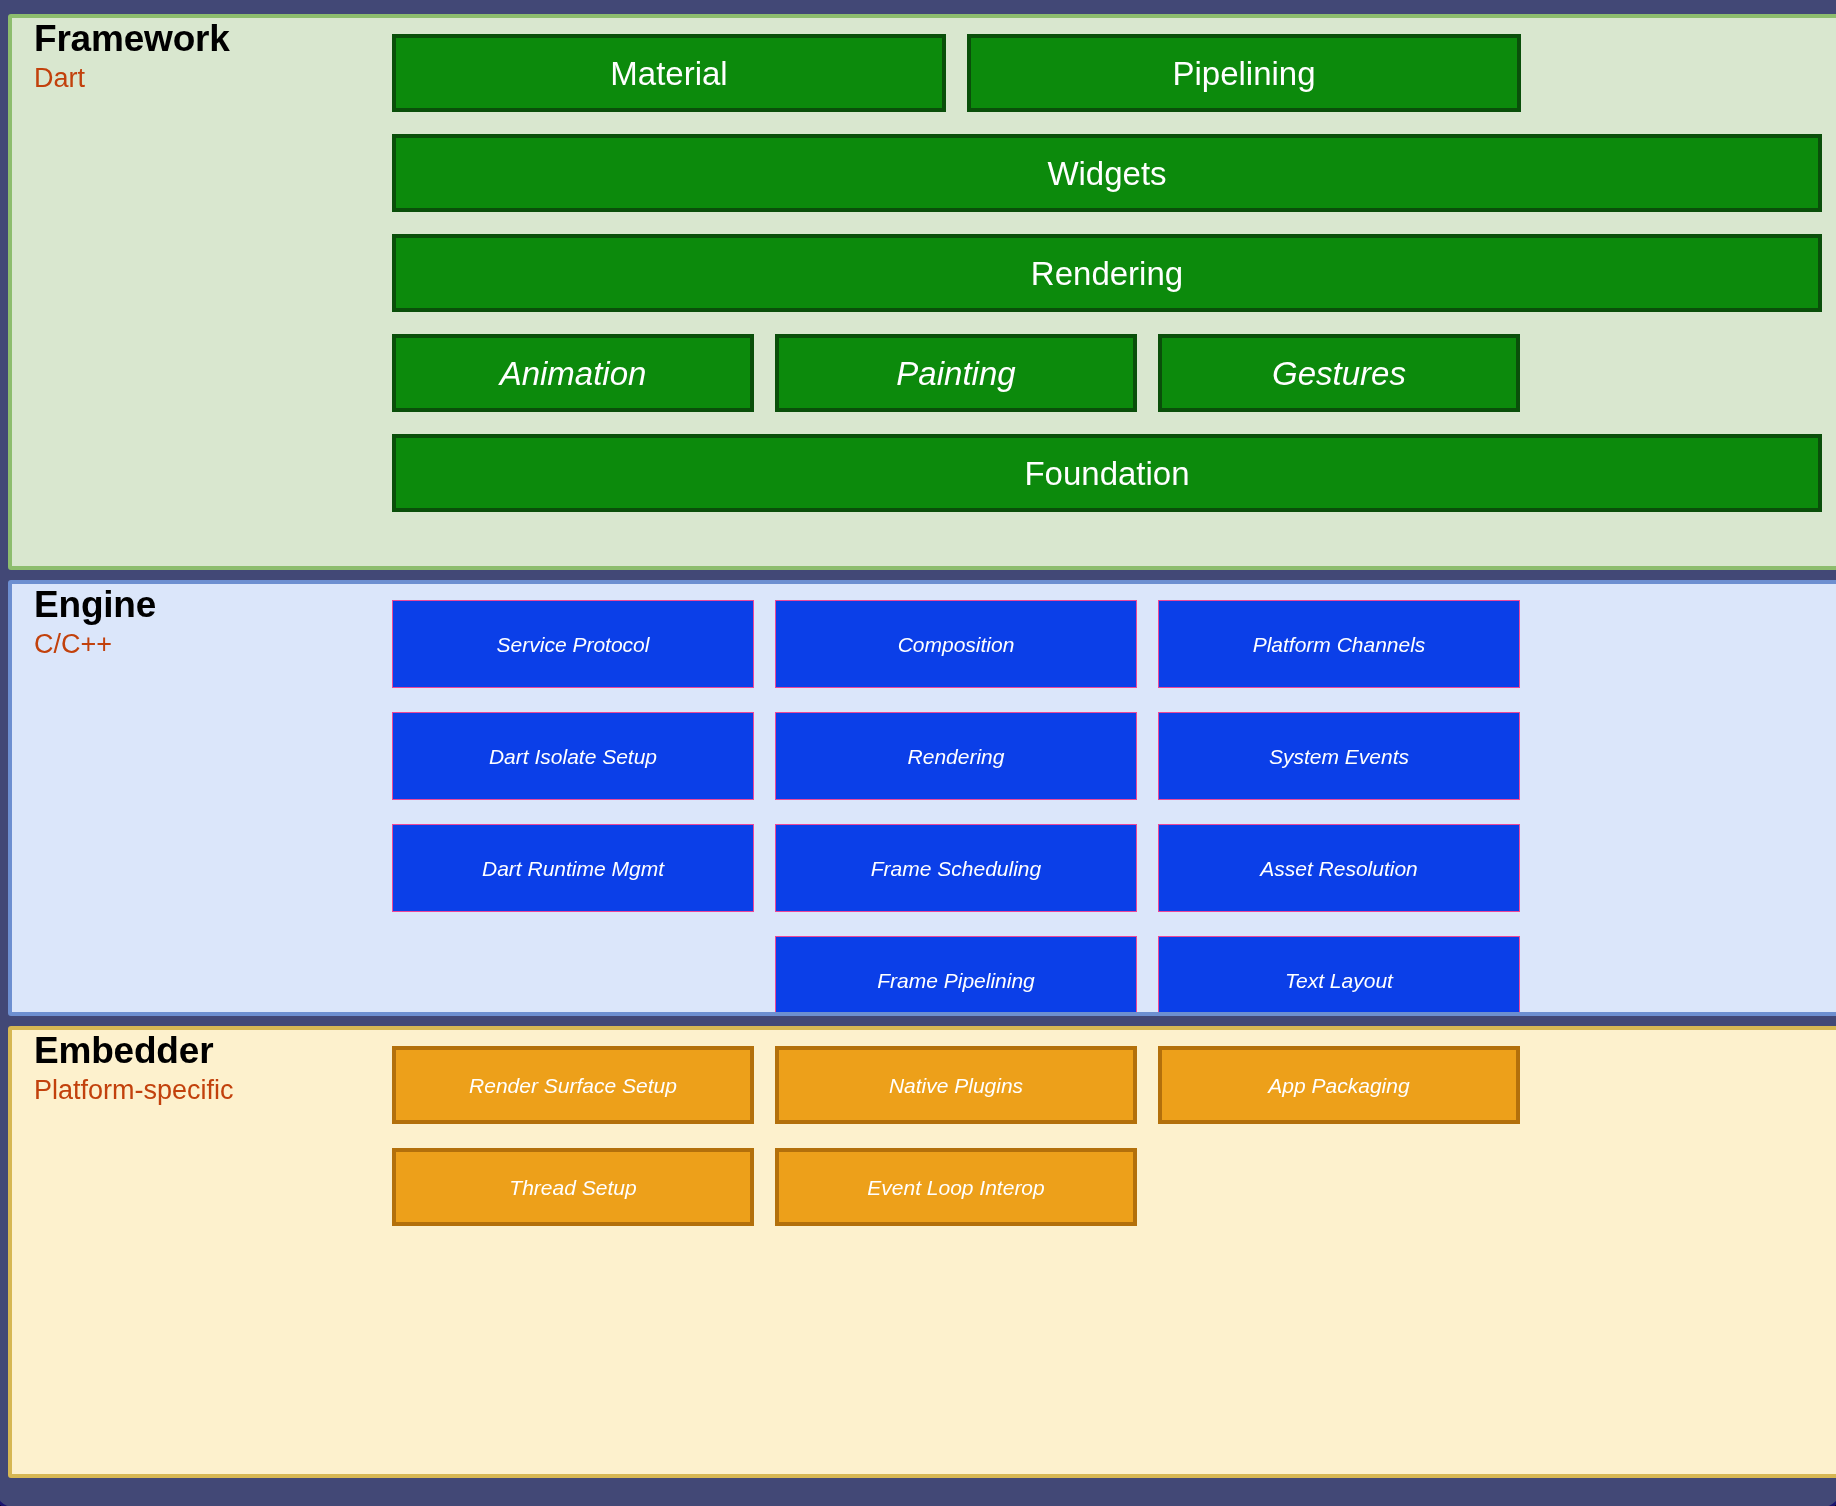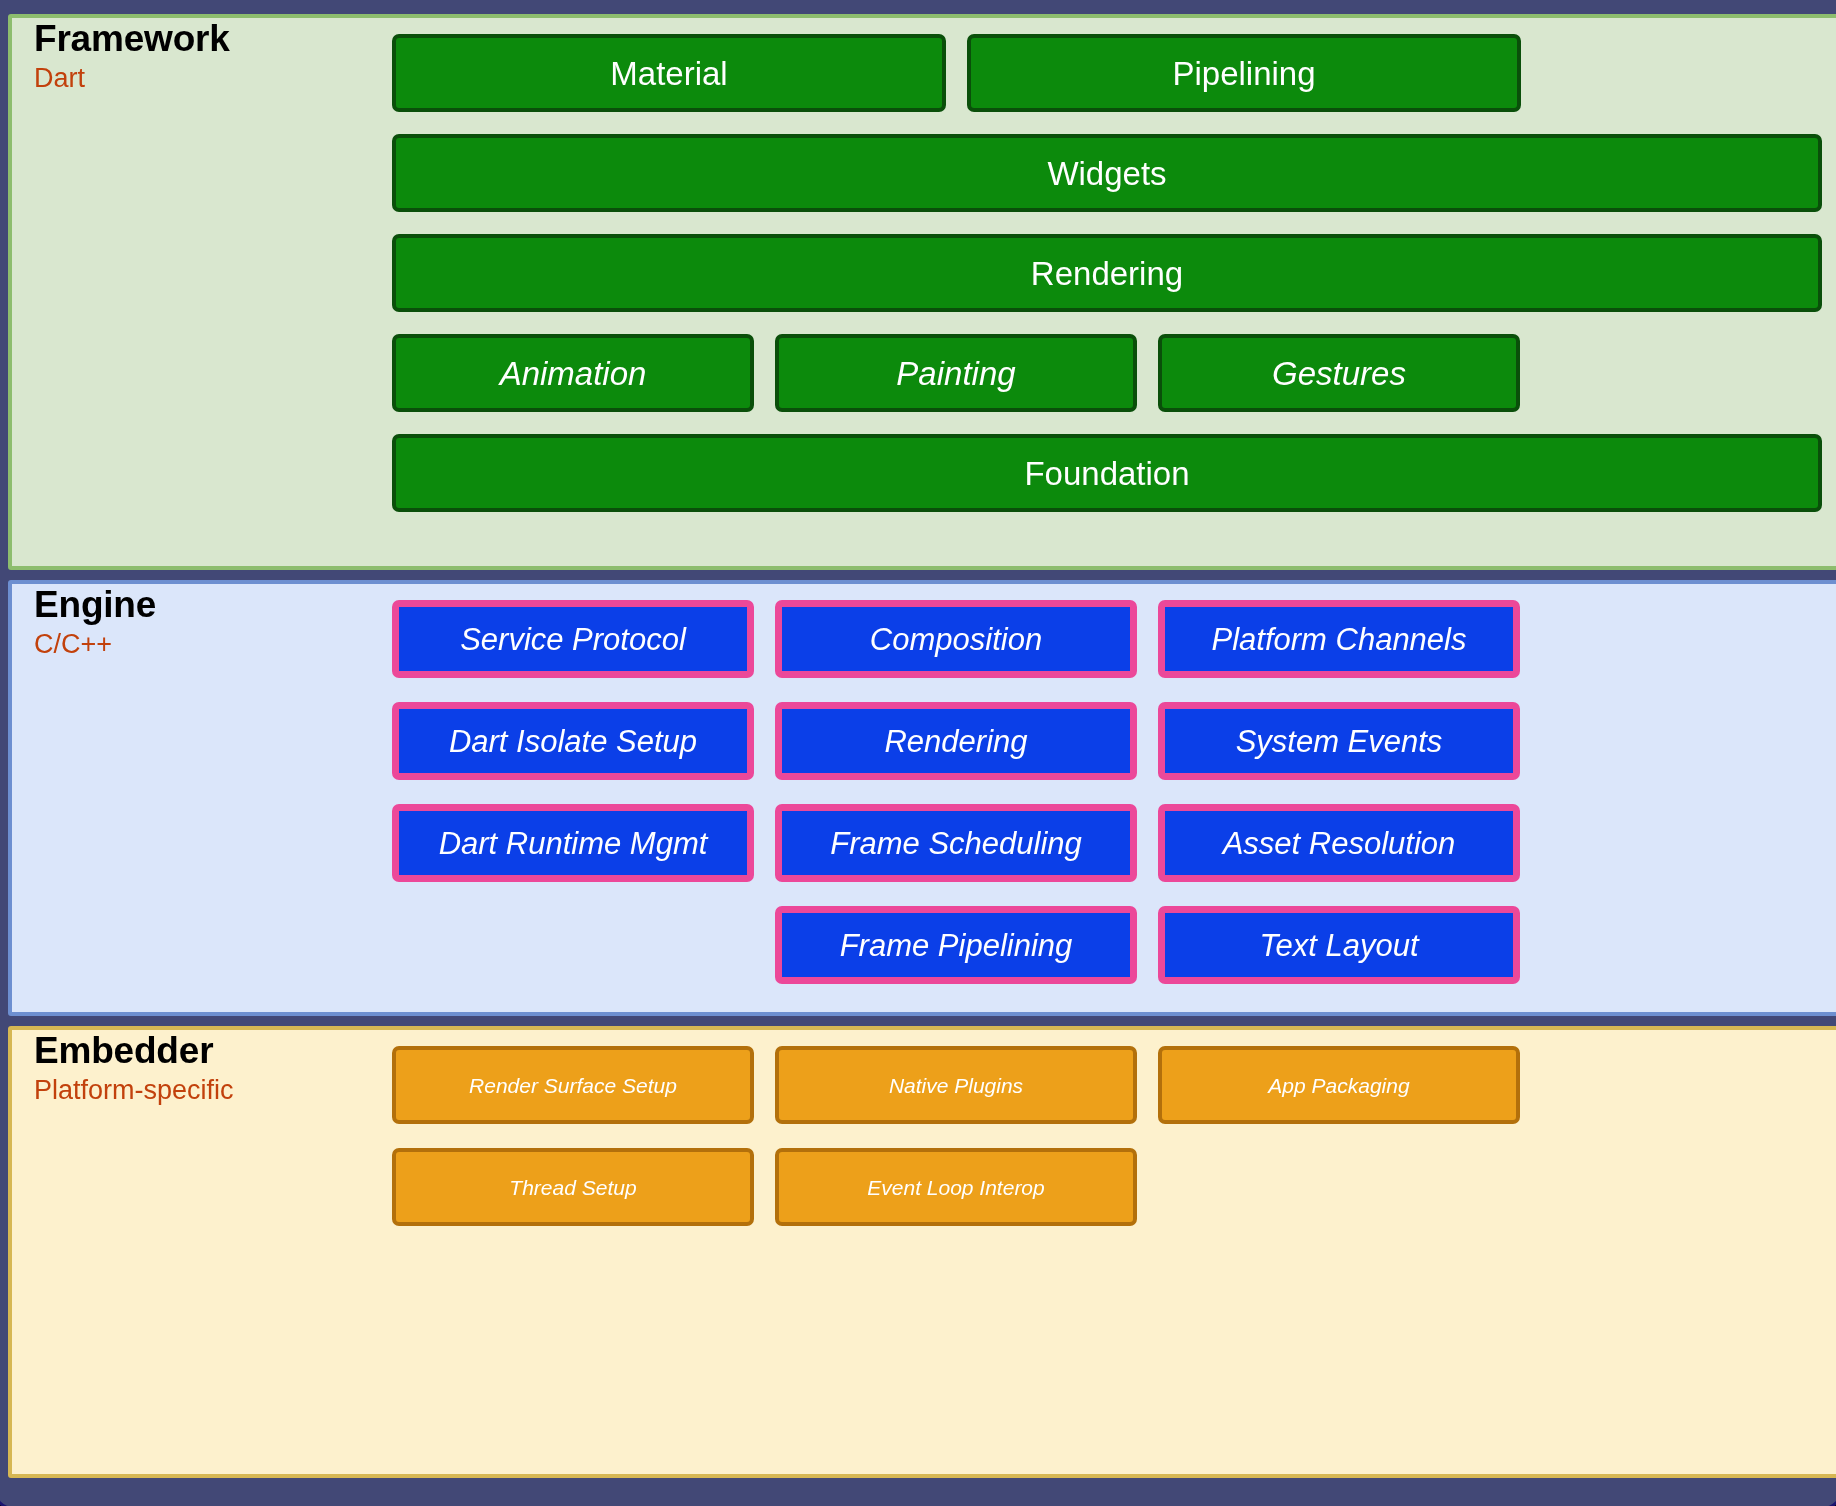--- a/index.html
+++ b/index.html
@@ -89,21 +89,20 @@
 
   .cell {
     display: flex;
     align-items: center;
     justify-content: center;
     color: #ffffff;
     text-align: center;
     font-size: 31px;
     line-height: 1;
     height: 72px;
-    border-radius: 7px;
   }
   .cell.empty {
     background: transparent !important;
     border-color: transparent !important;
   }
 
   
   #layer-framework {
     top: 0px;
     height: 556px;
@@ -122,23 +121,23 @@
   
   #layer-engine {
     top: 566px;
     height: 436px;
     background: #dbe6fa;
     border: 4px solid #6d8fd0;
     border-radius: 3px;
   }
   #layer-engine .cell {
     background: #0b3fe8;
-    border: 7px solid #ec4899;
-    font-size: 31px;
-    height: 78px;
+    border: 1px solid #ec4899;
+    font-size: 21px;
+    height: 88px;
   }
   #layer-engine .row { margin-bottom: 24px; }
 
   
   #layer-embedder {
     top: 1012px;
     height: 452px;
     background: #fdf1cd;
     border: 4px solid #d6b753;
     border-radius: 3px;

